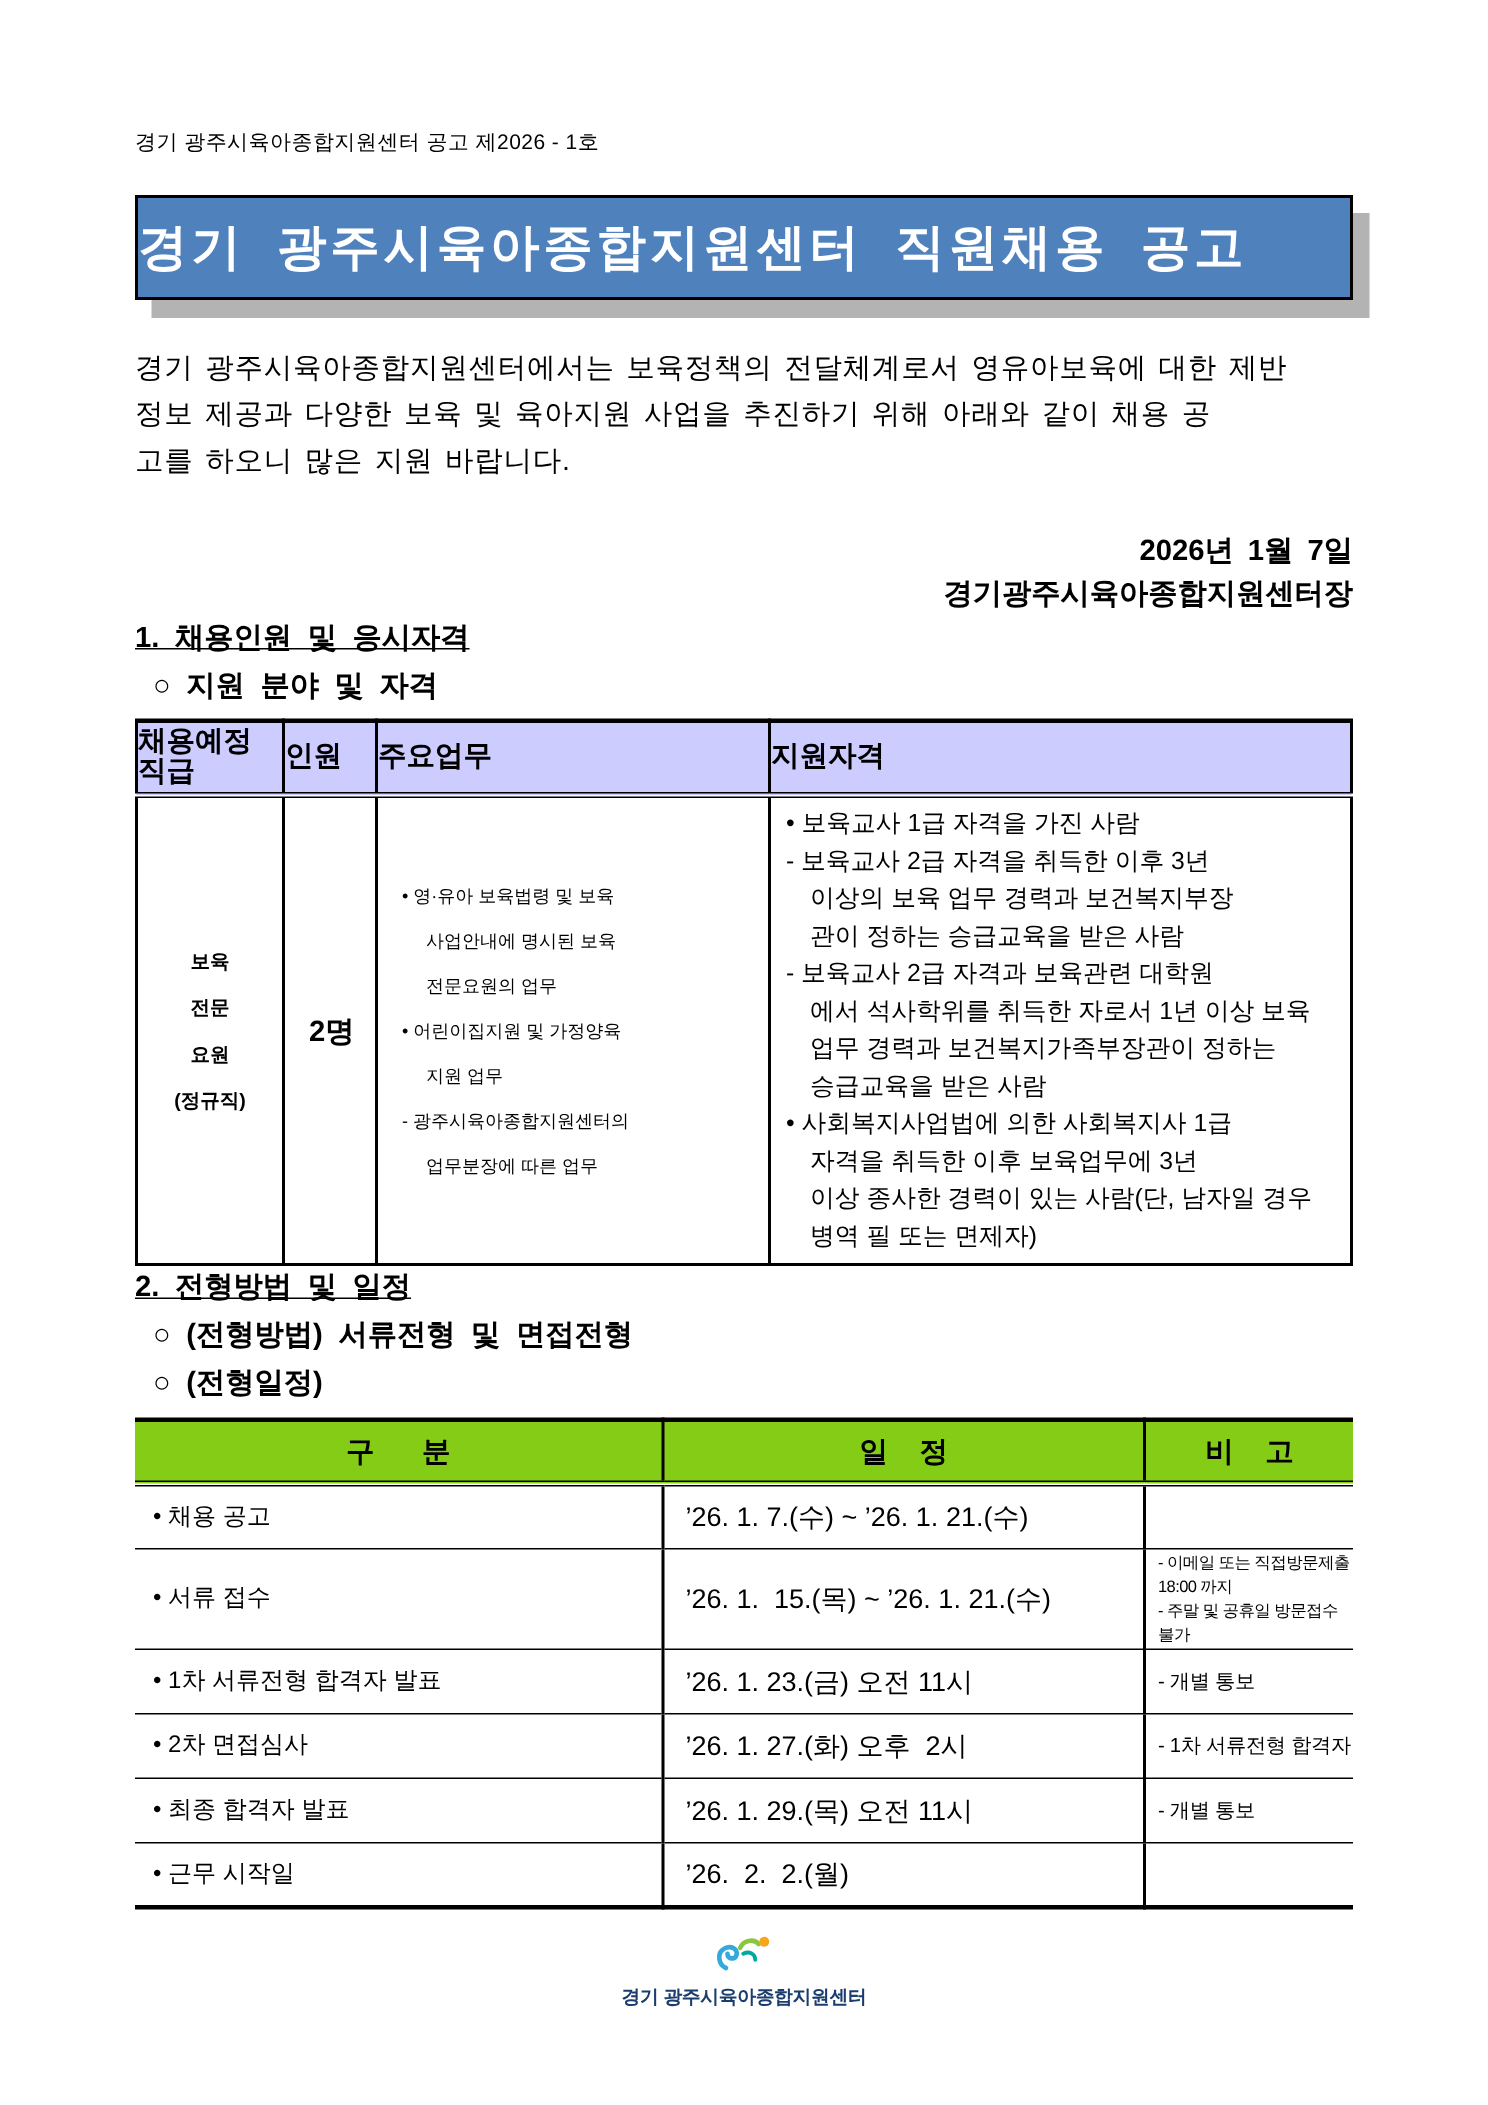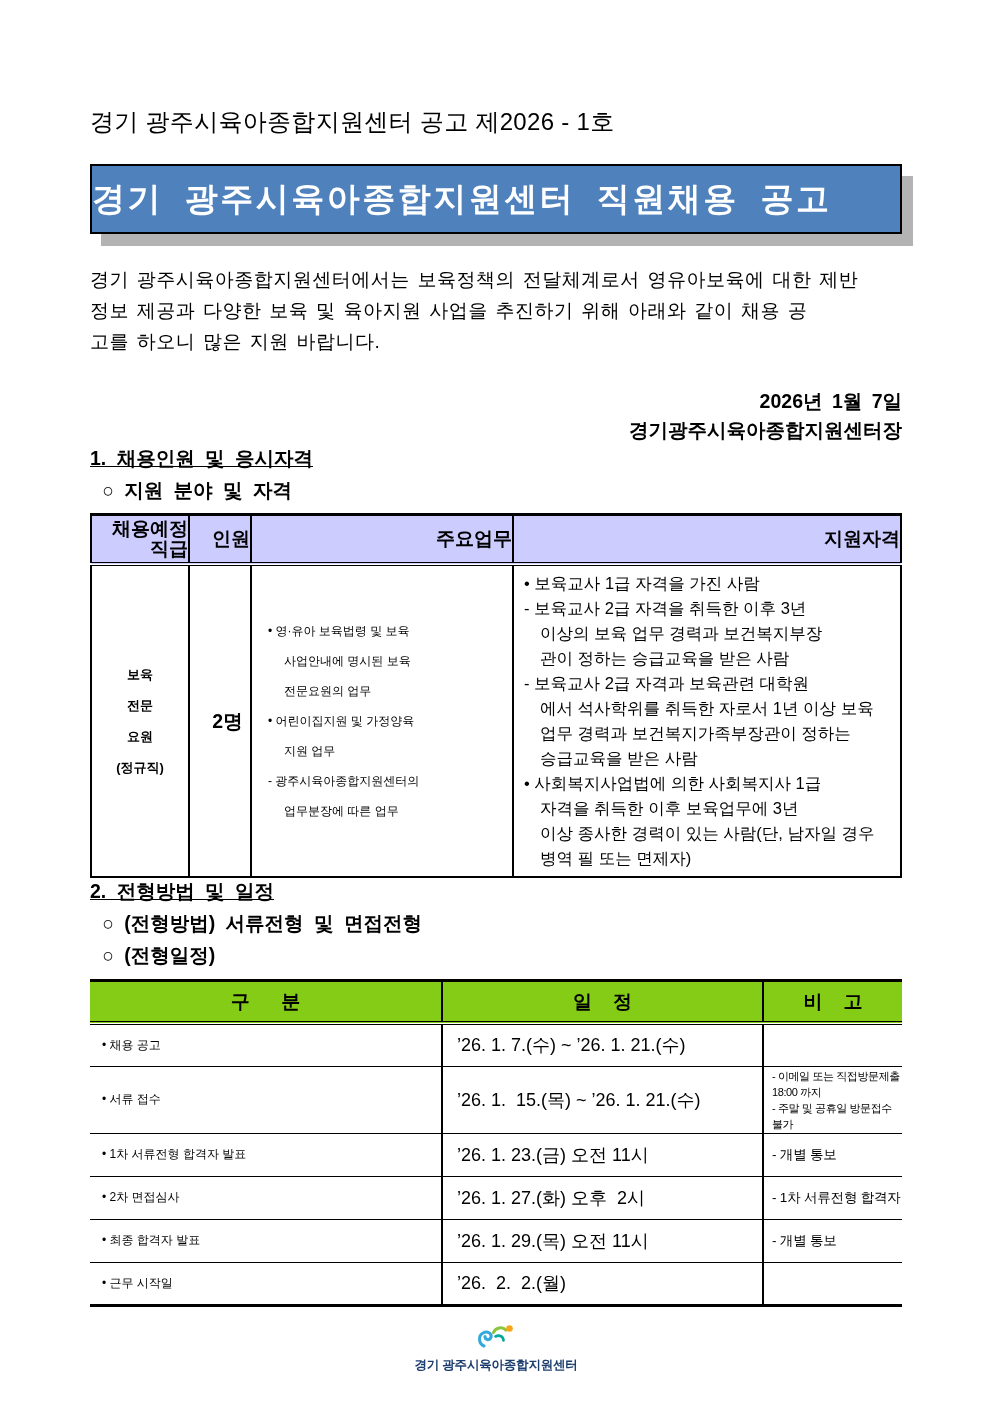--- a/index.html
+++ b/index.html
@@ -7,21 +7,21 @@
     position: relative;
     width: 992px;
     height: 1403px;
     box-sizing: border-box;
     padding: 86px 90px 0 90px;
     background: #ffffff;
     color: #000;
     font-family: "Liberation Sans", sans-serif;
     overflow: hidden;
   }
-  .notice-no { font-size: 24px; letter-spacing: 0.3px; margin-top: 20px; }
+  .notice-no { font-size: 14px; letter-spacing: 0.3px; }
 
   .banner {
     margin-top: 26px;
     height: 66px;
     background: #4f81bd;
     border: 2px solid #000;
     box-shadow: 11px 12px 0 #b3b3b3;
     display: flex; align-items: center; justify-content: flex-start;
     color: #fff; font-size: 33px; font-weight: bold;
     letter-spacing: 2.5px; word-spacing: 10px;
@@ -45,50 +45,50 @@
   .sec-heading { font-weight: bold; font-size: 19.5px; word-spacing: 5px; text-decoration: underline; }
   .sec-sub { margin-top: 5px; padding-left: 12px; font-weight: bold; font-size: 19.5px; word-spacing: 5px; }
 
   table { width: 100%; border-collapse: collapse; table-layout: fixed; }
 
   
   .t1 { margin-top: 9px; border-top: 3px solid #000; border-bottom: 2px solid #000; }
   .t1 th, .t1 td { border: 2px solid #000; }
   .t1 thead th {
     background: #ccccff; font-size: 19px; font-weight: bold;
-    text-align: right; vertical-align: middle;
+    text-align: left; vertical-align: middle;
     line-height: 20px; height: 44px; padding: 1px 0;
     border-bottom: 4px double #000;
     white-space: pre-line;
   }
   .t1 tbody tr { height: 306px; }
   .t1 .pos {
     text-align: center; vertical-align: middle;
     font-weight: bold; font-size: 13px; line-height: 31px;
     white-space: pre-line;
   }
-  .t1 .cnt { text-align: center; vertical-align: middle; font-weight: bold; font-size: 19.5px; padding-left: 16px; }
+  .t1 .cnt { vertical-align: middle; font-weight: bold; font-size: 19.5px; padding-left: 16px; }
   .t1 .duties { vertical-align: middle; padding: 8px 6px 8px 16px; font-size: 12px; line-height: 30px; }
   .t1 .quals  { vertical-align: top; padding: 5px 4px 5px 10px; font-size: 16.5px; line-height: 25px; }
   .hang { padding-left: 16px; text-indent: -16px; white-space: pre-line; }
 
   
   .t2 { margin-top: 10px; border-top: 3px solid #000; border-bottom: 3px solid #000; }
   .t2 thead th {
     background: #84cc16; font-size: 19px; font-weight: bold;
     text-align: center; vertical-align: middle;
     height: 37px; border-bottom: 4px double #000;
     white-space: pre;
   }
   .t2 th + th, .t2 td + td { border-left: 2px solid #000; }
   .t2 tbody td { border-bottom: 1px solid #000; vertical-align: middle; }
   .t2 tbody tr { height: 43px; }
   .t2 tbody tr.tall { height: 54px; }
   .t2 tbody tr:last-child td { border-bottom: none; }
-  .t2 .label { padding-left: 12px; font-size: 12px; white-space: pre; }
+  .t2 .label { padding-left: 12px; font-size: 16px; white-space: pre; }
   .t2 .sched { padding-left: 14px; font-size: 18px; white-space: pre; }
   .t2 .note  { padding-left: 8px; font-size: 13.5px; line-height: 18px; white-space: pre-line; letter-spacing: -0.2px; }
   .t2 .note.small { font-size: 11px; line-height: 16px; letter-spacing: -0.4px; }
 
   
   .footer { margin-top: 15px; display: flex; justify-content: flex-end; align-items: center; gap: 5px; flex-direction: column; }
   .logo-mark { width: 40px; height: 30px; flex: 0 0 auto; }
   .logo-text { font-size: 12.5px; font-weight: bold; color: #1b3d6e; letter-spacing: -0.2px; }
 </style>
 </head>

